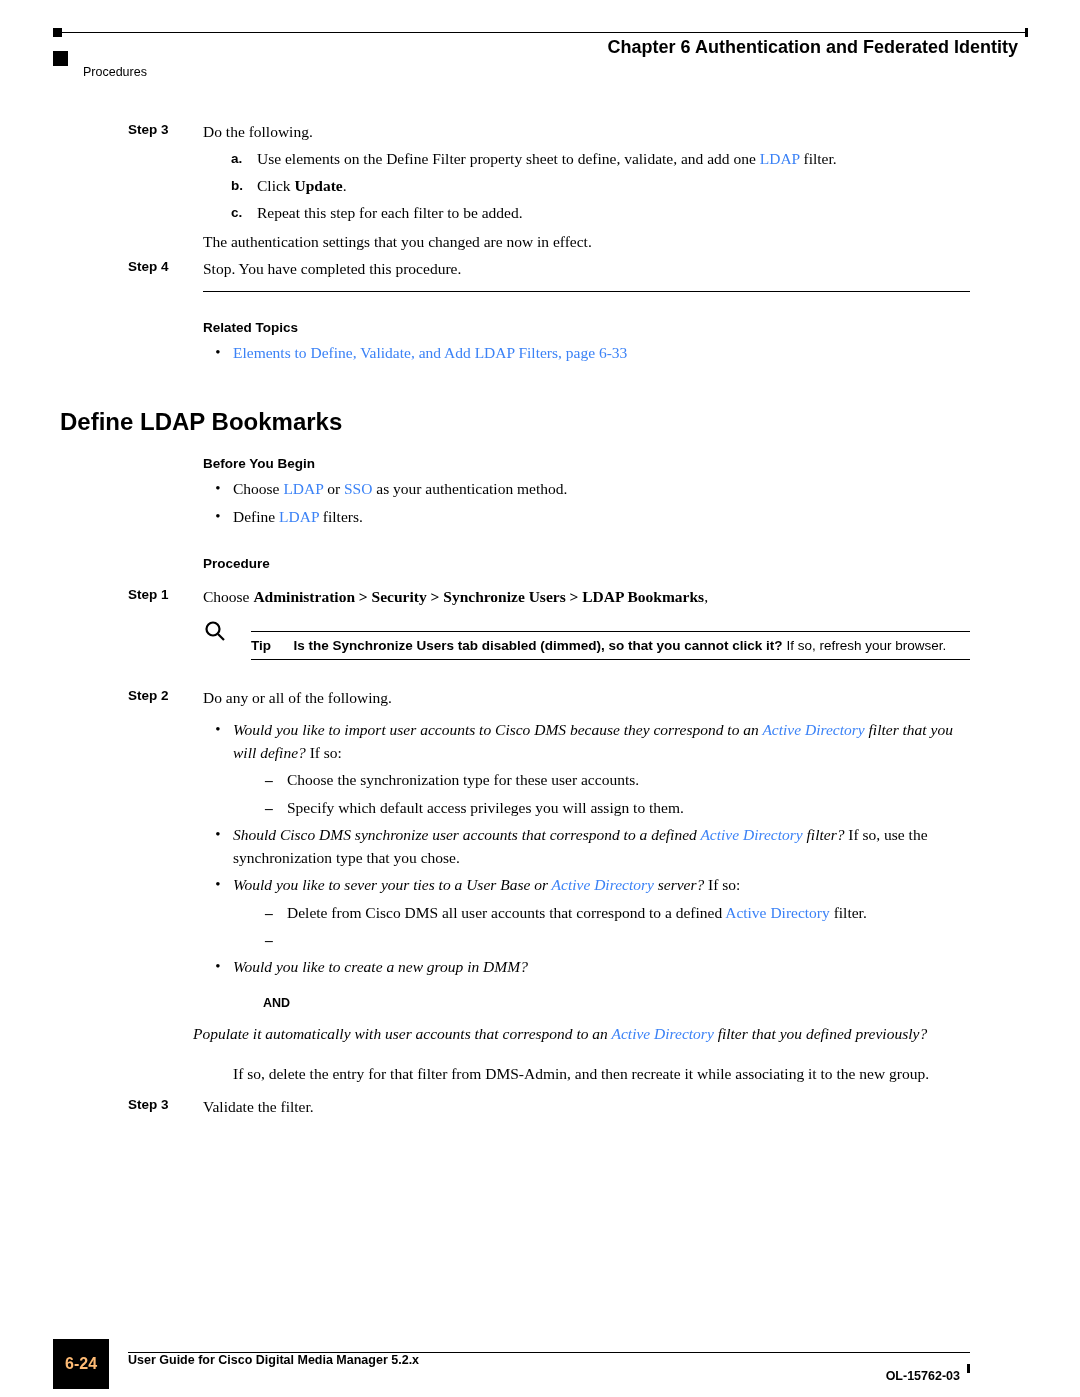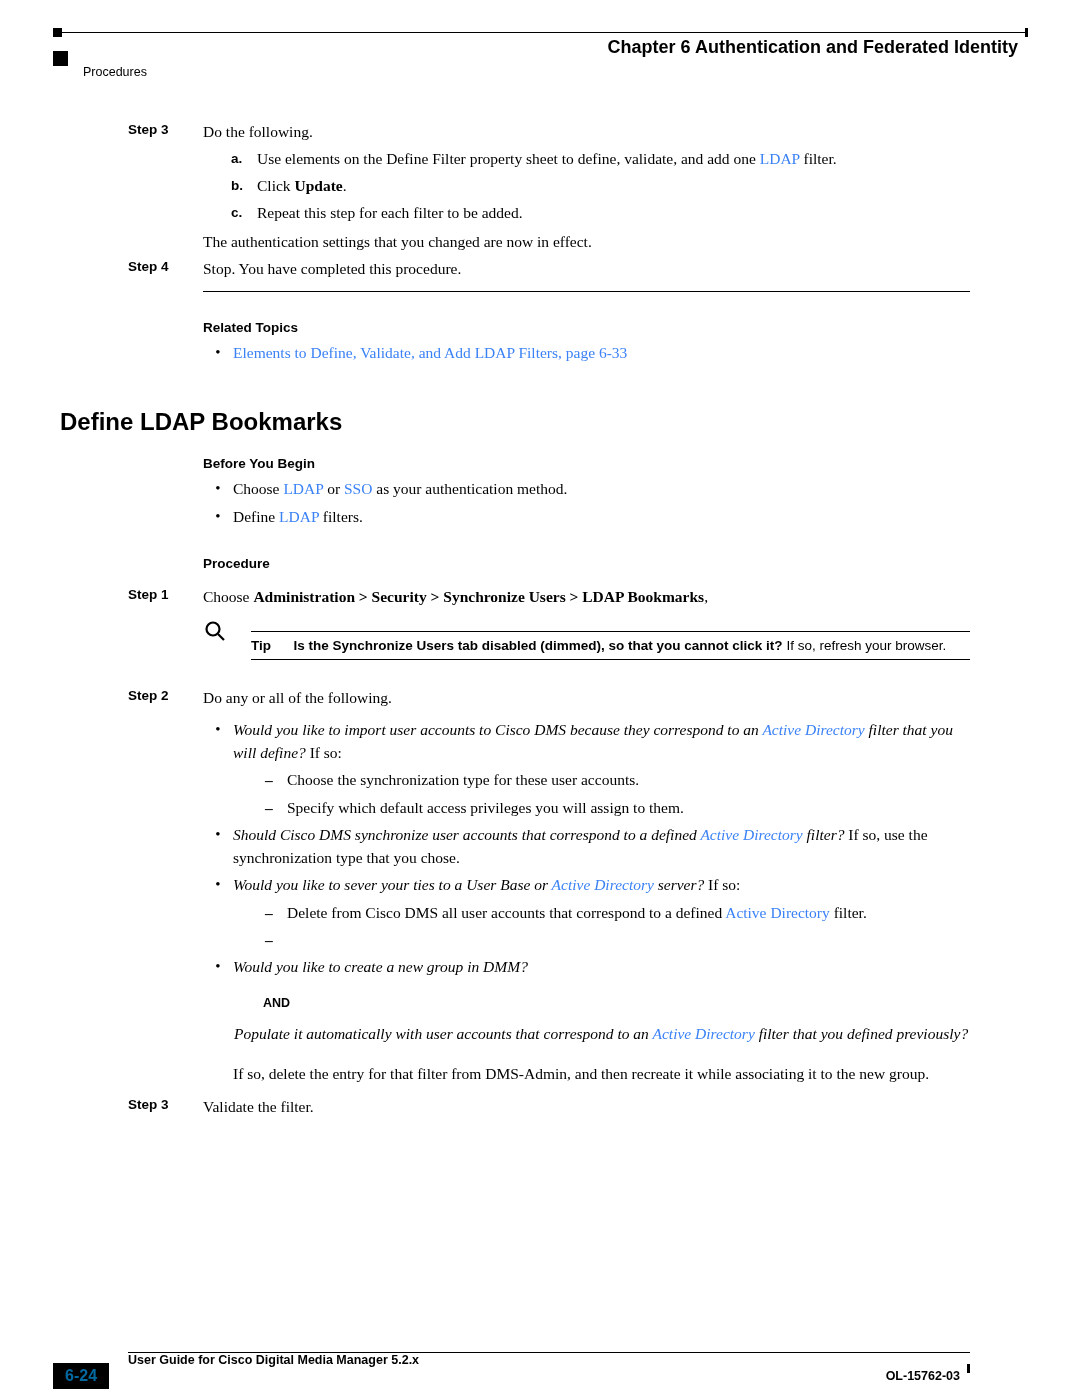--- a/index.html
+++ b/index.html
@@ -179,21 +179,21 @@
   }
   .and-label {
     font-family: Arial, Helvetica, sans-serif;
     font-size: 12.5px;
     font-weight: bold;
     margin-left: 135px;
     margin-top: 18px;
     margin-bottom: 12px;
   }
   .indent-para {
-    margin-left: 106px;
+    margin-left: 65px;
     font-size: 15.5px;
     line-height: 1.5;
     margin-top: 6px;
   }
   .indent-para2 {
     margin-left: 105px;
     font-size: 15.5px;
     line-height: 1.5;
     margin-top: 16px;
   }
@@ -226,25 +226,25 @@
     right: 120px;
     font-family: Arial, Helvetica, sans-serif;
     font-size: 12.5px;
     font-weight: bold;
   }
   .page-badge {
     position: absolute;
     bottom: 8px;
     left: 53px;
     background: #000;
-    color: #0369a1;
+    color: #fdba74;
     font-family: Arial, Helvetica, sans-serif;
     font-size: 16px;
     font-weight: bold;
-    padding: 4px 12px;
+    padding: 16px 12px;
   }
   svg.magnify { width: 24px; height: 24px; }
 </style>
 </head>
 <body>
 
 <div class="header-line"></div>
 <div class="header-marker-left"></div>
 <div class="header-marker-right"></div>
 <div class="header-right">Chapter 6      Authentication and Federated Identity</div>

